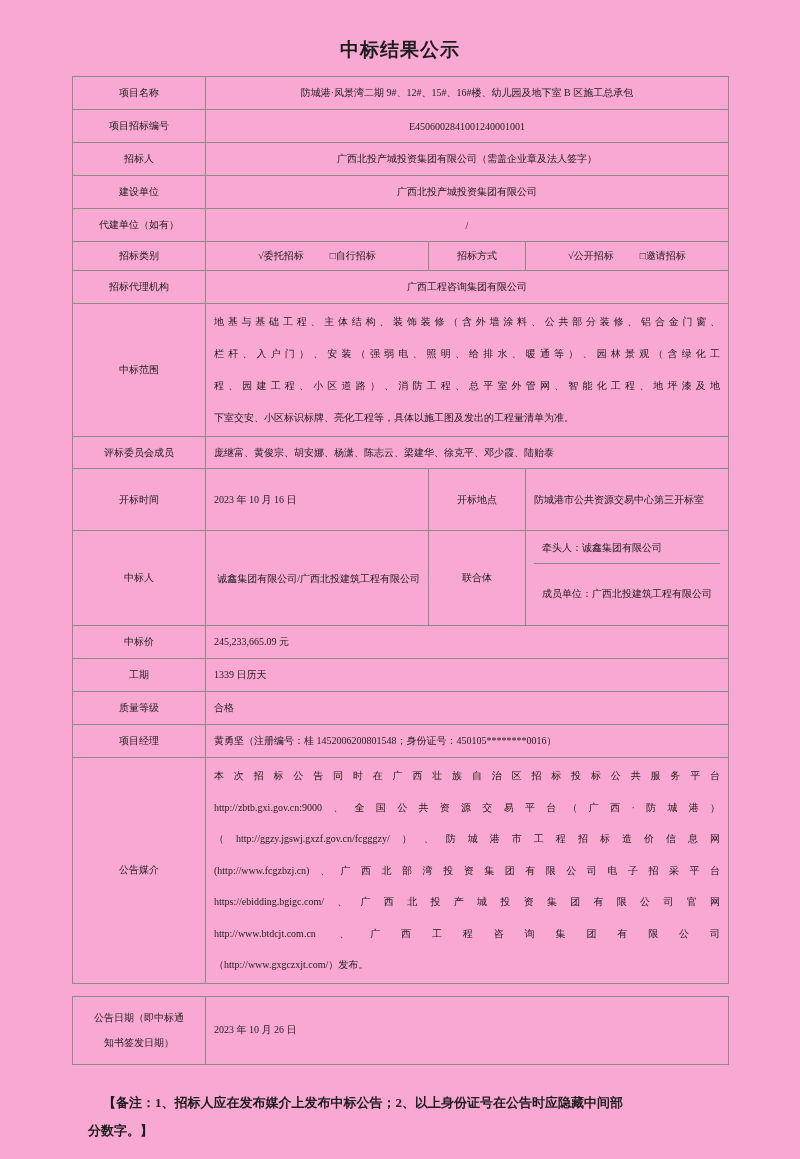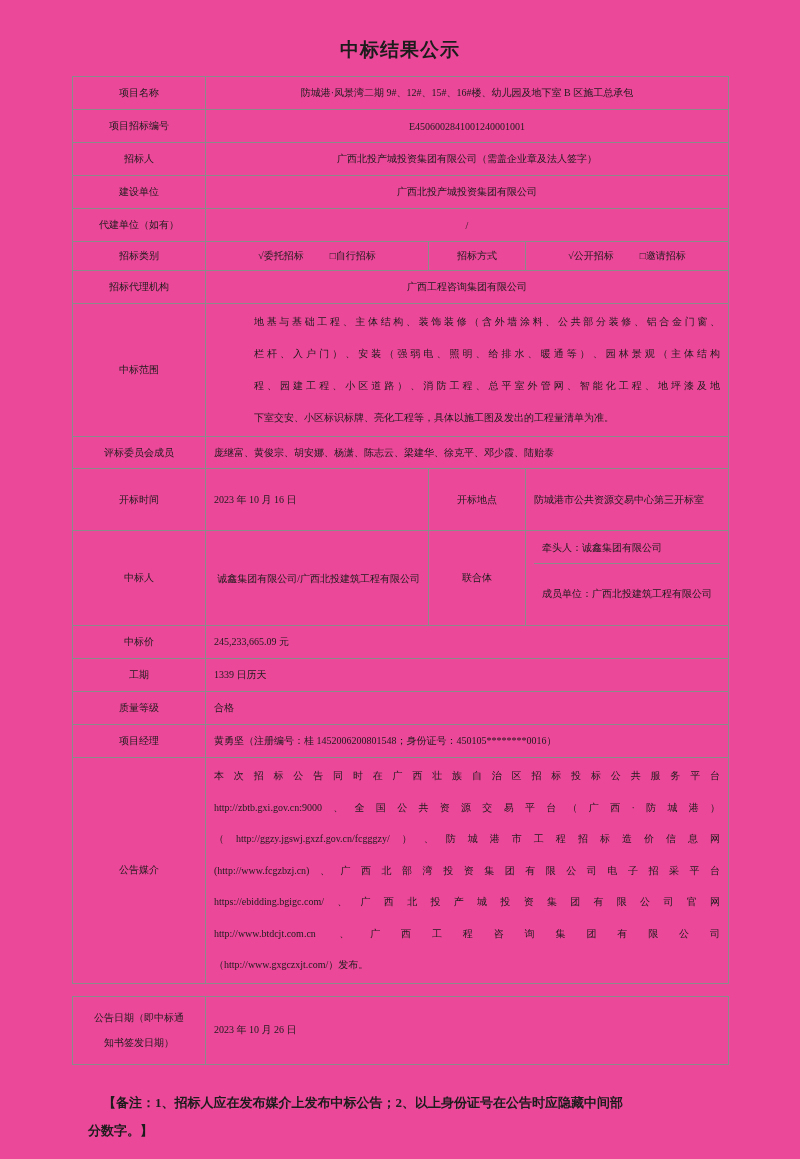--- a/index.html
+++ b/index.html
@@ -7,21 +7,21 @@
     padding: 0;
     background: #ffffff;
     color: #1c1c1c;
     font-family: "Liberation Serif", "DejaVu Serif", serif;
   }
   .page {
     width: 800px;
     height: 1159px;
     box-sizing: border-box;
     padding: 38px 72px 20px 72px;
-    background: #ec4899;
+    background: #f9a8d4;
   }
   .doc-title {
     text-align: center;
     font-family: "Liberation Sans", "DejaVu Sans", sans-serif;
     font-size: 19px;
     font-weight: bold;
     letter-spacing: 1px;
     margin: 0 0 14px 0;
     line-height: 24px;
   }
@@ -58,21 +58,20 @@
     justify-content: center;
     align-items: center;
     gap: 26px;
     white-space: nowrap;
   }
   .jline {
     text-align: justify;
     text-align-last: justify;
     line-height: 32px;
     white-space: nowrap;
-    margin-left: 40px;
   }
   .jline-media {
     text-align: justify;
     text-align-last: justify;
     line-height: 31.5px;
     white-space: nowrap;
   }
   .jline-left { text-align-last: left; }
 
   .winner-val {
@@ -170,21 +169,21 @@
       </td>
     </tr>
     <tr class="h-std">
       <td class="lbl">招标代理机构</td>
       <td class="center" colspan="3">广西工程咨询集团有限公司</td>
     </tr>
     <tr class="h-scope">
       <td class="lbl">中标范围</td>
       <td colspan="3">
         <div class="jline">地基与基础工程、主体结构、装饰装修（含外墙涂料、公共部分装修、铝合金门窗、</div>
-        <div class="jline">栏杆、入户门）、安装（强弱电、照明、给排水、暖通等）、园林景观（主体结构</div>
+        <div class="jline">栏杆、入户门）、安装（强弱电、照明、给排水、暖通等）、园林景观（含绿化工</div>
         <div class="jline">程、园建工程、小区道路）、消防工程、总平室外管网、智能化工程、地坪漆及地</div>
         <div class="jline jline-left">下室交安、小区标识标牌、亮化工程等，具体以施工图及发出的工程量清单为准。</div>
       </td>
     </tr>
     <tr class="h-comm">
       <td class="lbl">评标委员会成员</td>
       <td colspan="3">庞继富、黄俊宗、胡安娜、杨潇、陈志云、梁建华、徐克平、邓少霞、陆贻泰</td>
     </tr>
     <tr class="h-open">
       <td class="lbl">开标时间</td>

